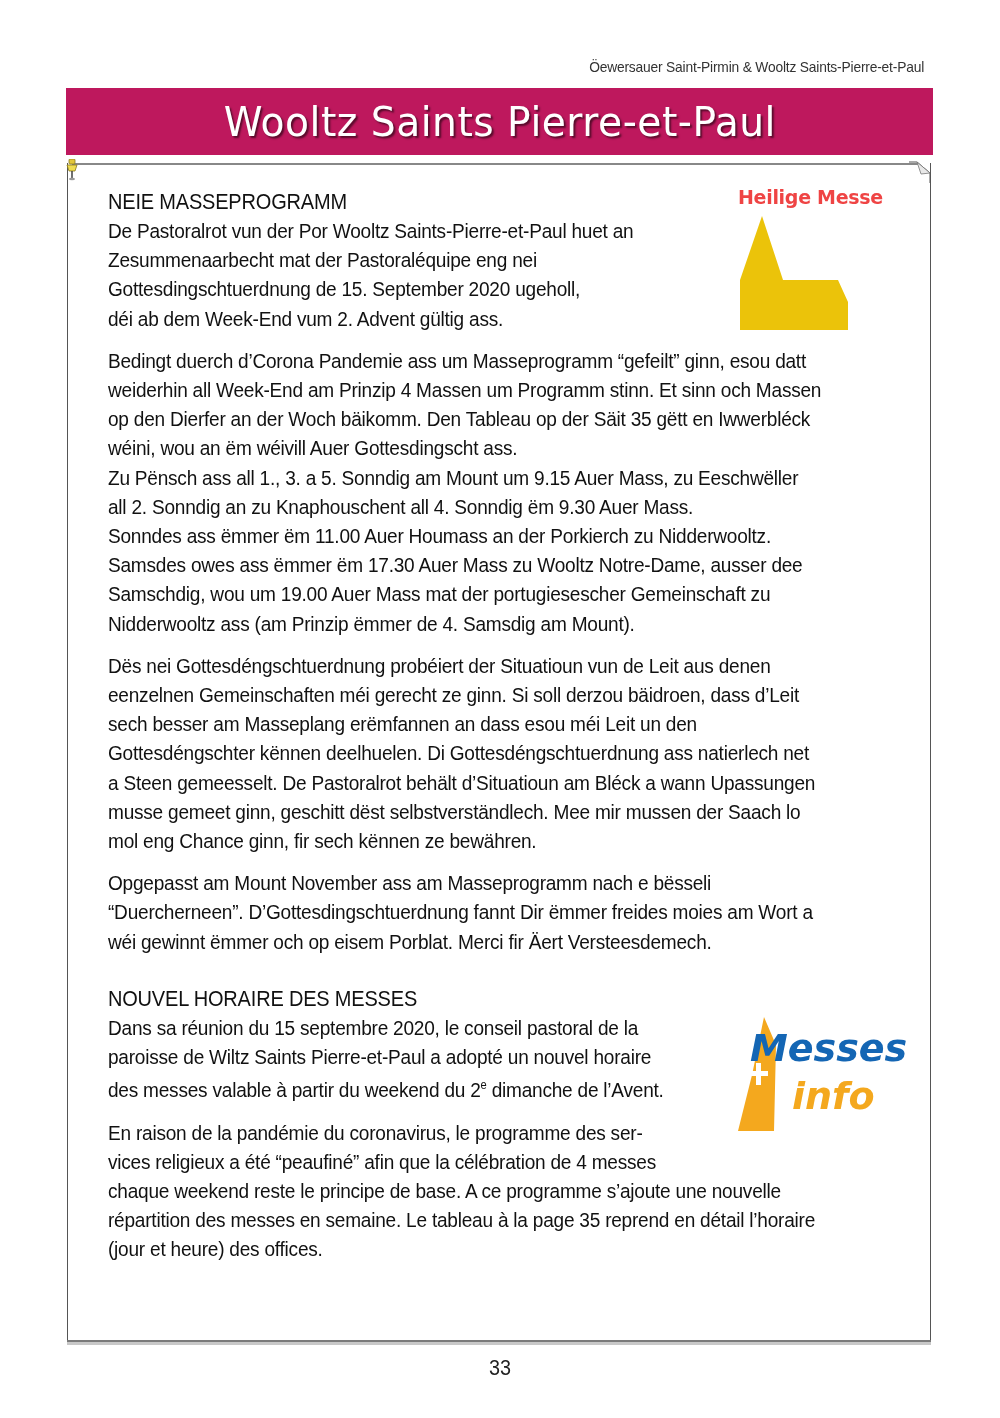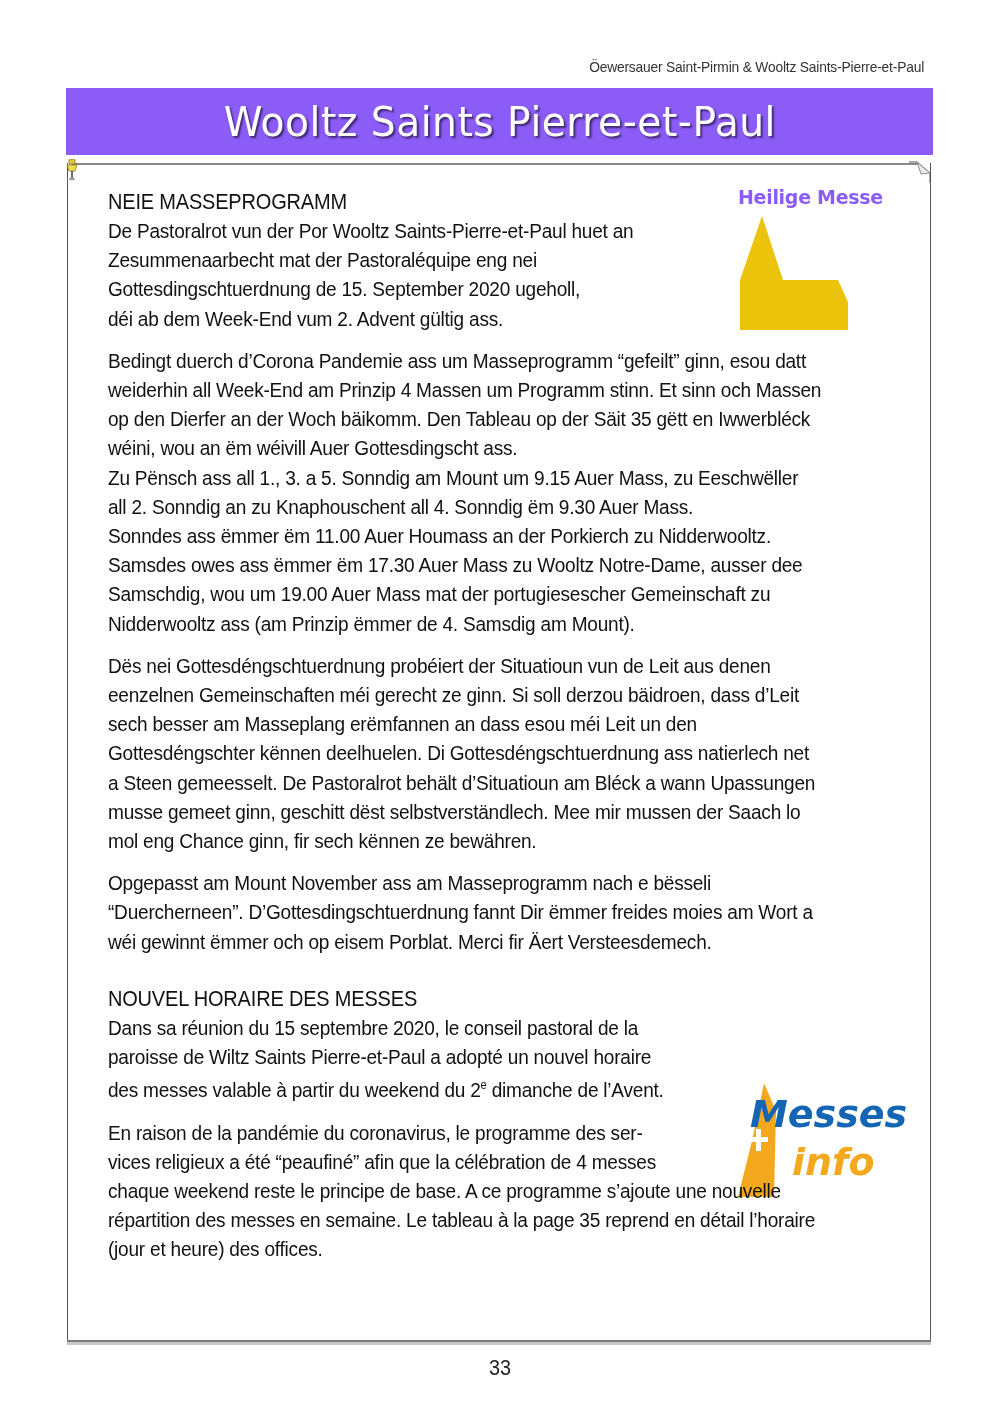--- a/index.html
+++ b/index.html
@@ -7,21 +7,21 @@
     body { position: relative; font-family: "Liberation Sans", sans-serif; color: #111; overflow: hidden; }
 
     .running-header {
       position: absolute; top: 58px; right: 76px;
       font-size: 15px; color: #333; letter-spacing: -0.2px;
       transform: scaleX(0.92); transform-origin: right center;
     }
 
     .title-banner {
       position: absolute; left: 66px; top: 88px; width: 867px; height: 67px;
-      background: #8b5cf6;
+      background: #be185d;
       display: flex; align-items: center; justify-content: center;
     }
     .title-banner h1 {
       font-family: "DejaVu Sans", sans-serif; font-weight: normal;
       font-size: 40px; color: #fff; letter-spacing: 0.5px;
       text-shadow: 2px 2px 2px rgba(0,0,0,0.55);
       transform: scaleX(0.98);
     }
 
     .note-box {
@@ -44,26 +44,26 @@
       letter-spacing: -0.25px;
       margin-left: 12px;
     }
     .content .cond { display: block; transform: scaleX(0.93); transform-origin: left top; width: 108%; }
     .sec-head { font-size: 21.5px; line-height: 28px; letter-spacing: -0.2px; }
     .para { margin-bottom: 13px; }
     .line { display: block; white-space: nowrap; }
 
     .logo-heilige { position: absolute; left: 736px; top: 184px; width: 160px; height: 150px; }
     .logo-heilige .lbl {
-      font-family: "DejaVu Sans", sans-serif; font-weight: bold; font-size: 19px; color: #8b5cf6;
+      font-family: "DejaVu Sans", sans-serif; font-weight: bold; font-size: 19px; color: #ef4444;
       position: absolute; left: 2px; top: 2px; letter-spacing: -0.3px;
     }
     .logo-heilige svg { position: absolute; left: 0; top: 30px; }
 
-    .logo-messes { position: absolute; left: 736px; top: 1081px; width: 180px; height: 120px; }
+    .logo-messes { position: absolute; left: 736px; top: 1015px; width: 180px; height: 120px; }
 
     .section2 { position: absolute; left: 96px; top: 985px; width: 810px; }
 
     .page-number {
       position: absolute; left: 0; right: 0; top: 1355px; text-align: center;
       font-size: 22px; color: #222; transform: scaleX(0.9);
     }
     sup { font-size: 12px; vertical-align: 8px; }
   </style>
 </head>

